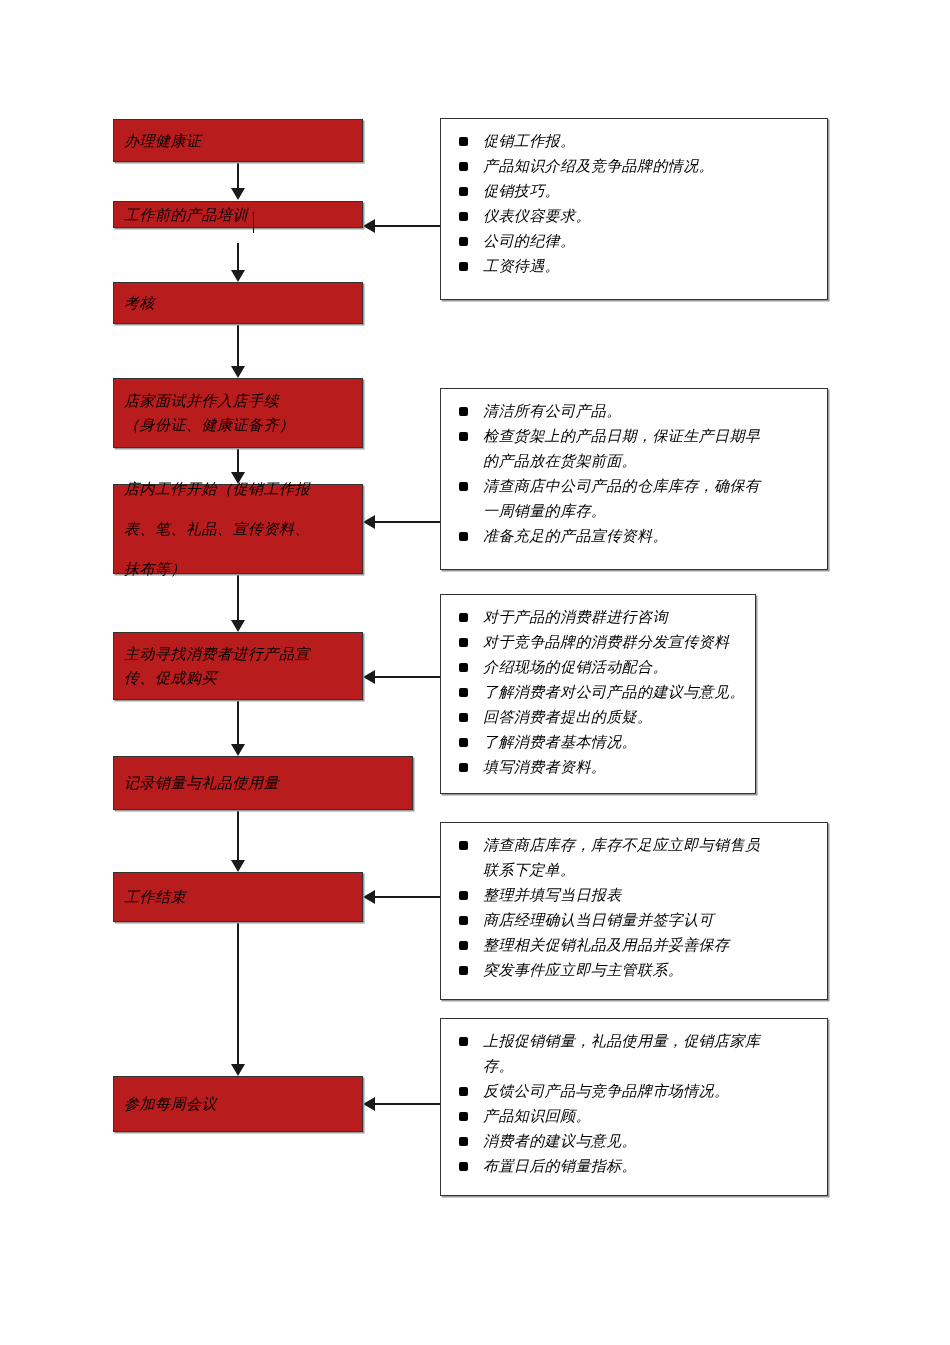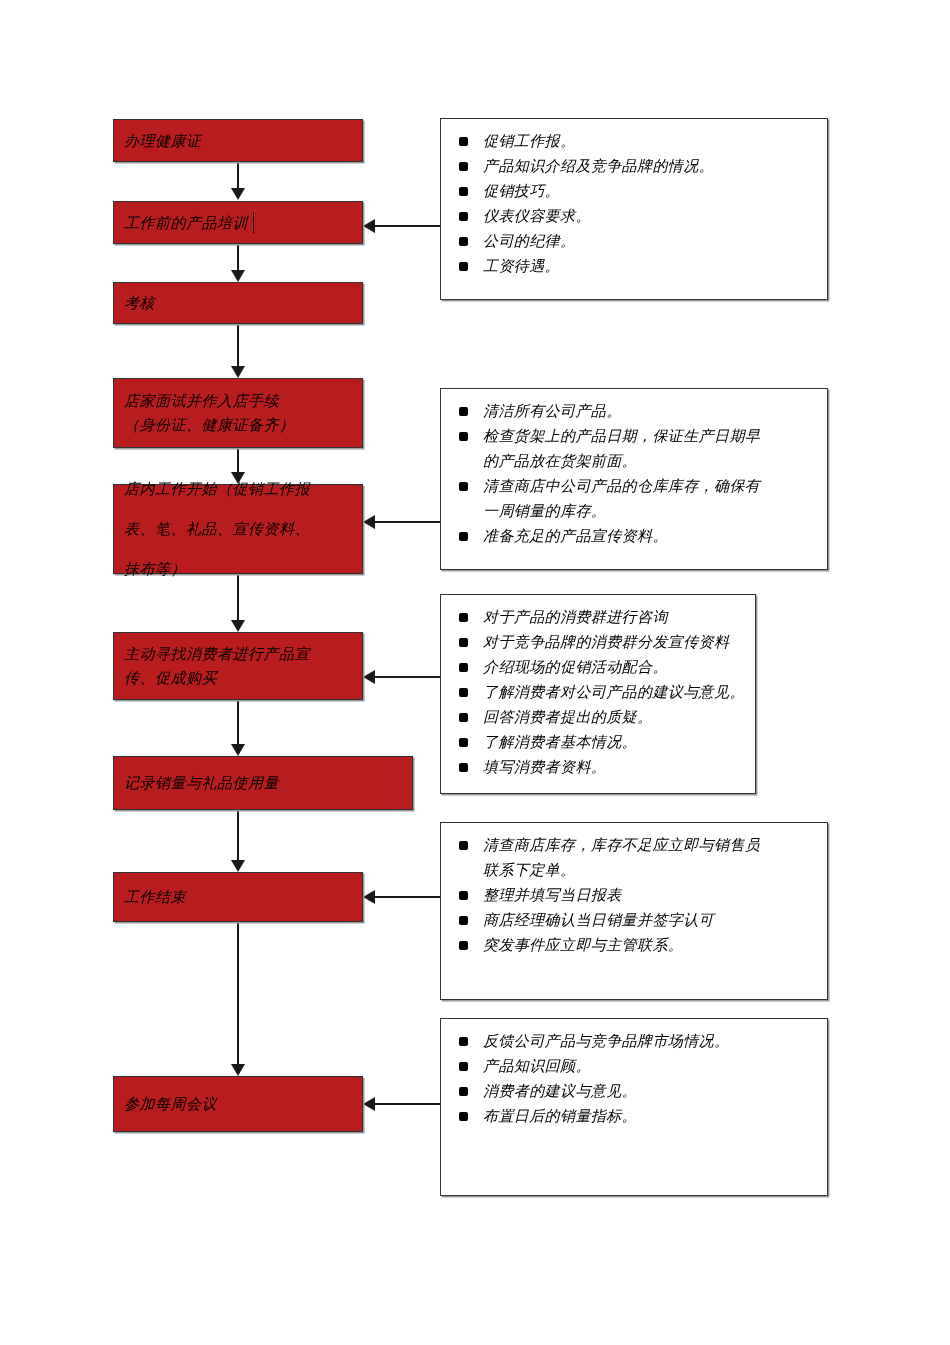--- a/index.html
+++ b/index.html
@@ -161,21 +161,21 @@
   <div class="hline" style="left:363px;top:896px;width:78px;"></div>
   <div class="arrow-left" style="left:363px;top:890px;"></div>
 
   <div class="hline" style="left:363px;top:1103px;width:78px;"></div>
   <div class="arrow-left" style="left:363px;top:1097px;"></div>
 
   <div class="node" style="left:113px;top:119px;width:250px;height:43px;">
     <div class="ln">办理健康证</div>
   </div>
 
-  <div class="node" style="left:113px;top:201px;width:250px;height:43px;">
+  <div class="node" style="left:113px;top:201px;width:250px;height:27px;">
     <div class="ln">工作前的产品培训</div>
   </div>
   <div class="caret" style="left:253px;top:212px;height:21px;"></div>
 
   <div class="node" style="left:113px;top:282px;width:250px;height:42px;">
     <div class="ln">考核</div>
   </div>
 
   <div class="node" style="left:113px;top:378px;width:250px;height:70px;">
     <div class="ln">店家面试并作入店手续</div>
@@ -238,26 +238,29 @@
       <li><span class="bullet"></span><span>填写消费者资料。</span></li>
     </ul>
   </div>
 
   <div class="note" style="left:440px;top:822px;width:388px;height:178px;">
     <ul>
       <li><span class="bullet"></span><span>清查商店库存，库存不足应立即与销售员
 联系下定单。</span></li>
       <li><span class="bullet"></span><span>整理并填写当日报表</span></li>
       <li><span class="bullet"></span><span>商店经理确认当日销量并签字认可</span></li>
+      <li><span class="bullet"></span><span>整理相关促销礼品及用品并妥善保存</span></li>
       <li><span class="bullet"></span><span>突发事件应立即与主管联系。</span></li>
     </ul>
   </div>
 
   <div class="note" style="left:440px;top:1018px;width:388px;height:178px;">
     <ul>
+      <li><span class="bullet"></span><span>上报促销销量，礼品使用量，促销店家库
+存。</span></li>
       <li><span class="bullet"></span><span>反馈公司产品与竞争品牌市场情况。</span></li>
       <li><span class="bullet"></span><span>产品知识回顾。</span></li>
       <li><span class="bullet"></span><span>消费者的建议与意见。</span></li>
       <li><span class="bullet"></span><span>布置日后的销量指标。</span></li>
     </ul>
   </div>
 
 </div>
 
 </body></html>

